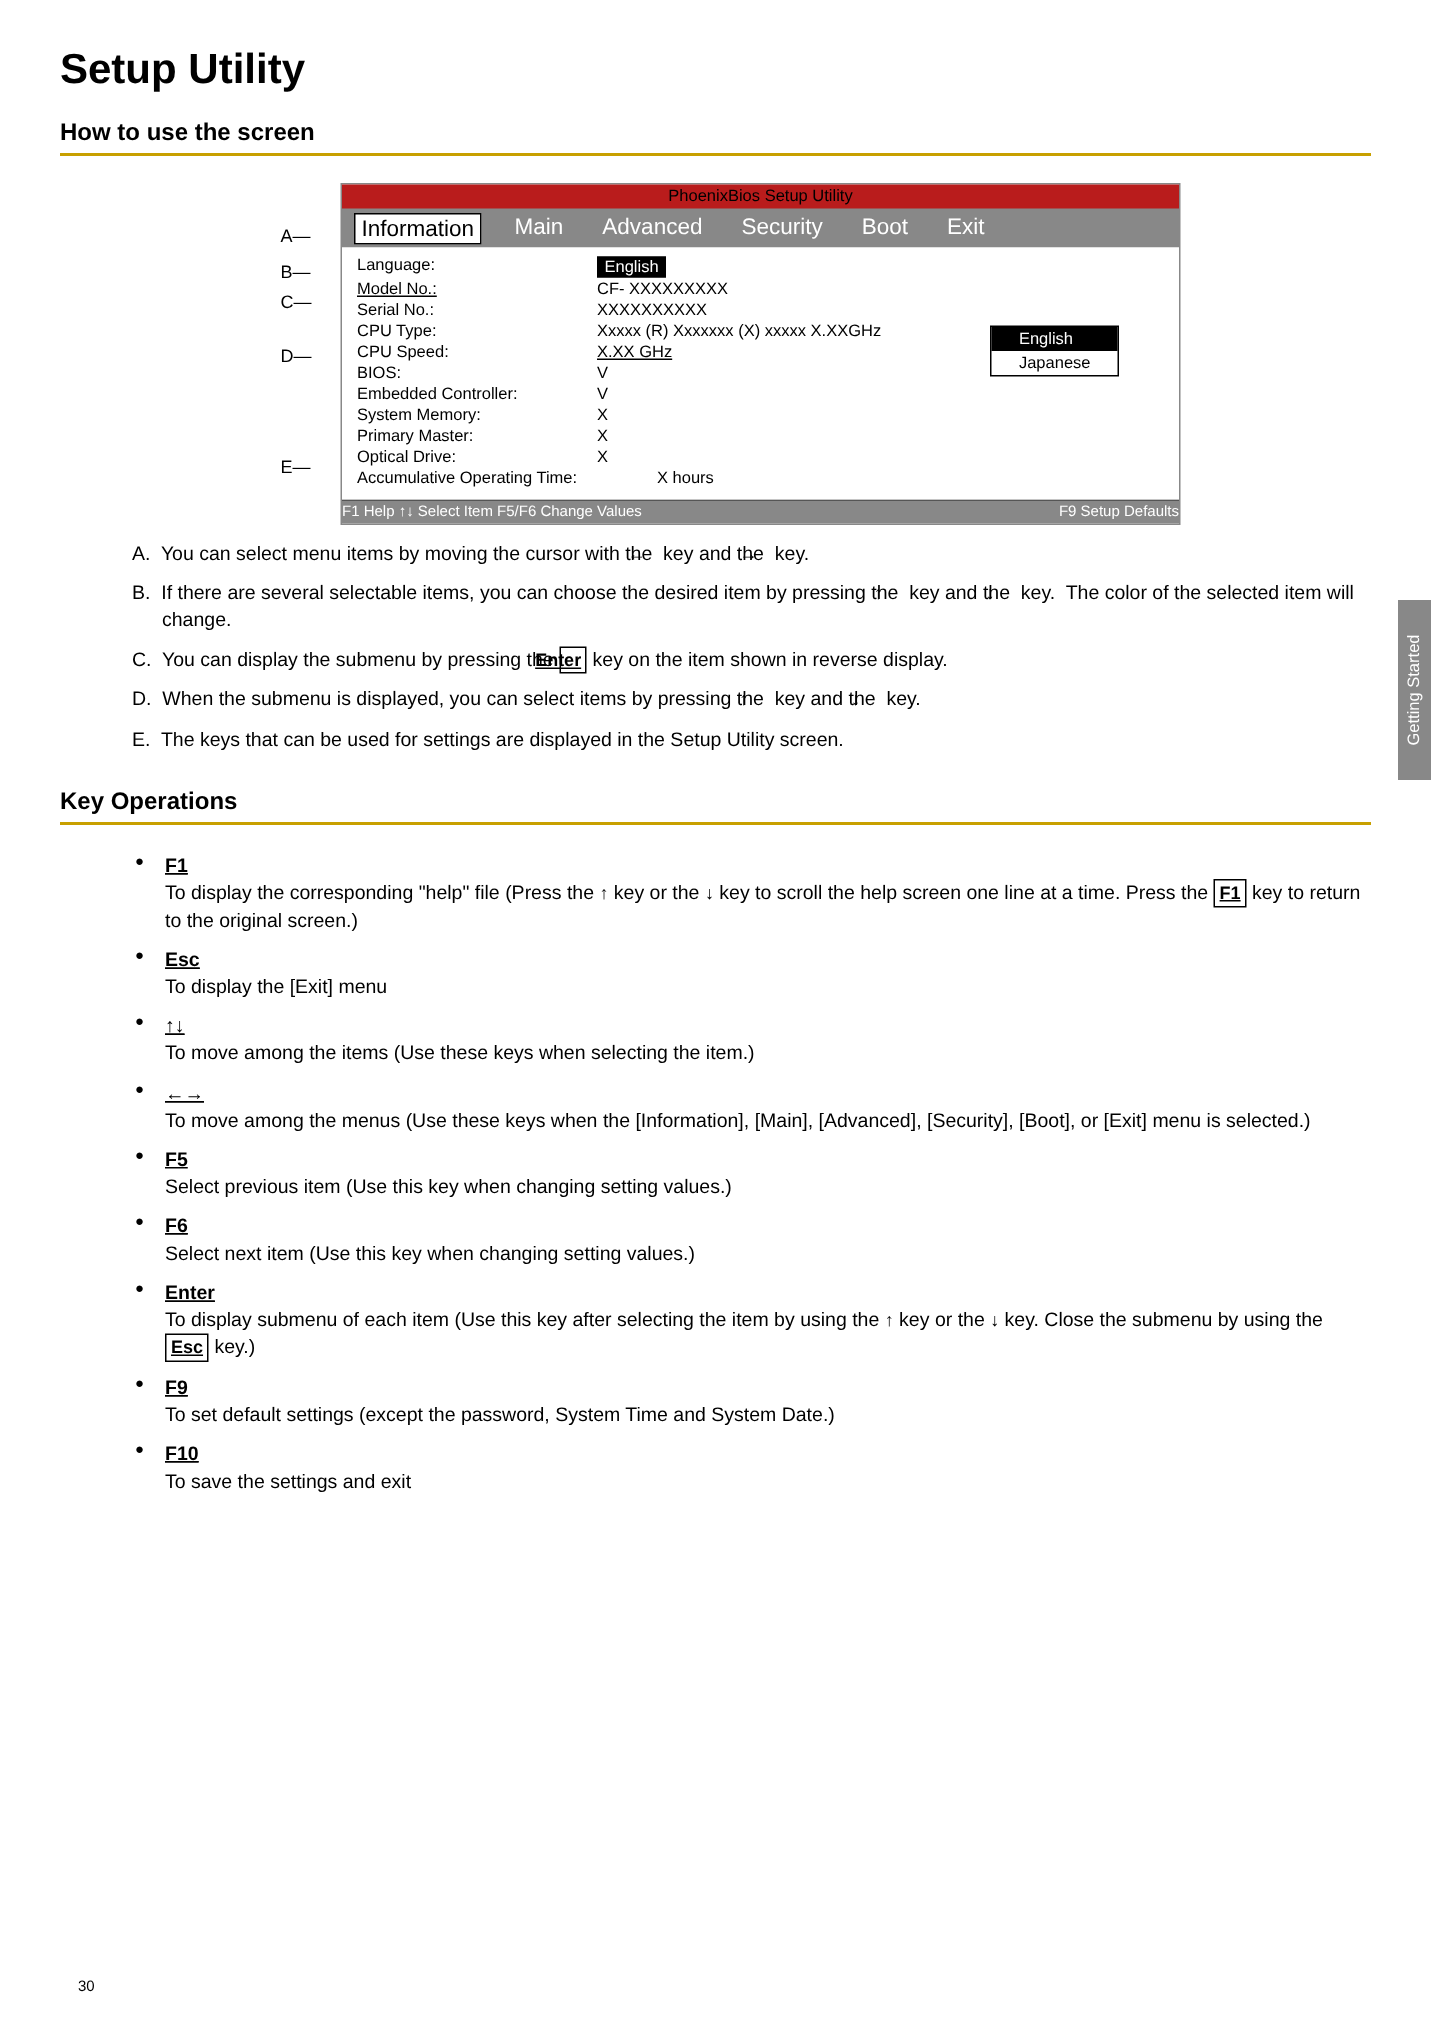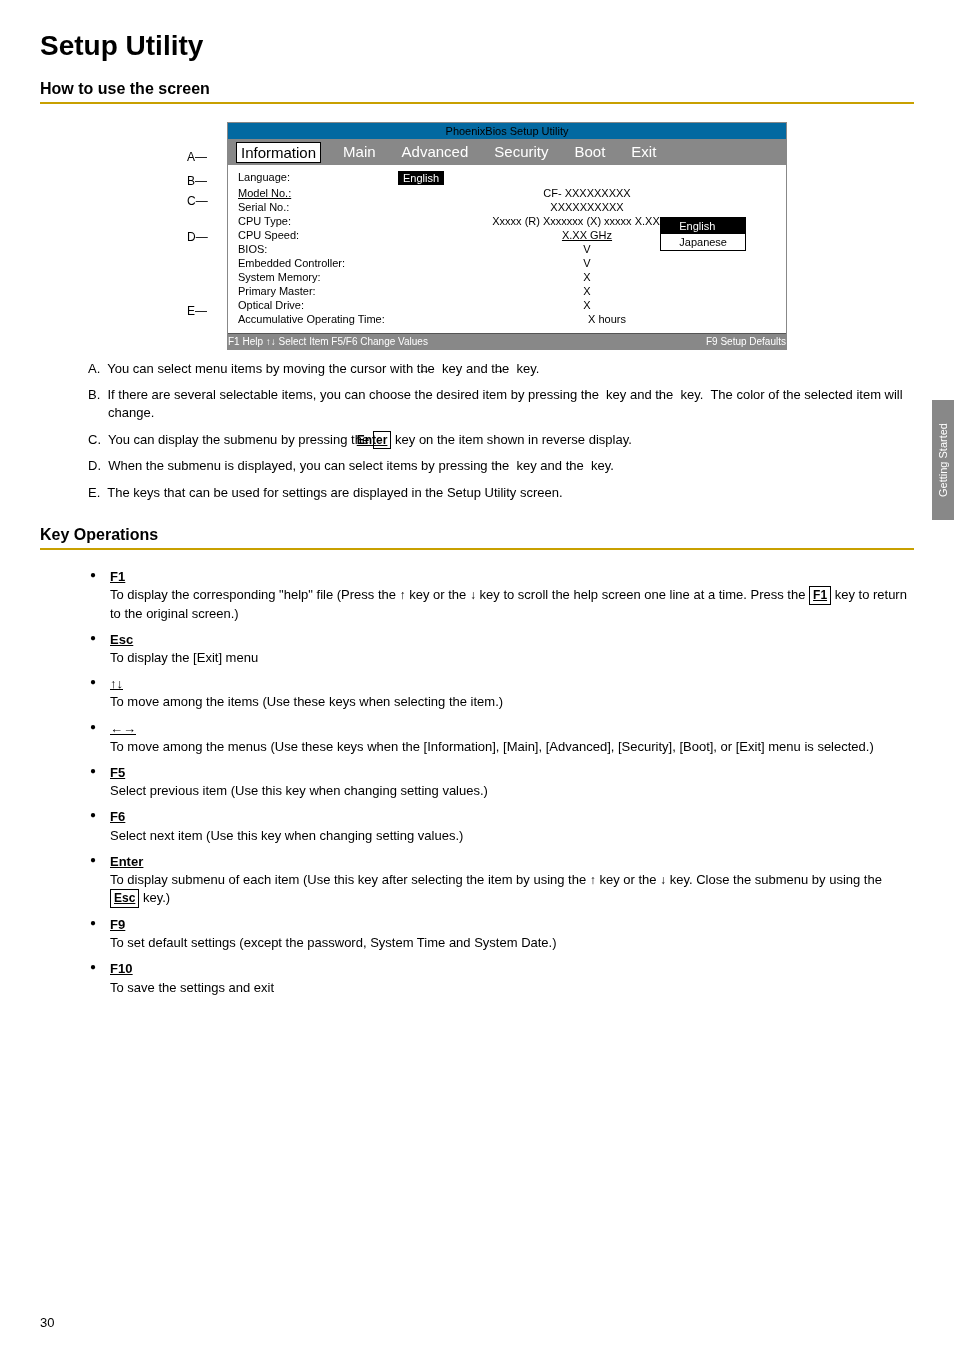--- a/index.html
+++ b/index.html
@@ -25,21 +25,21 @@
       padding-bottom: 4px;
       margin-bottom: 18px;
     }
     .bios-screen {
       border: 1px solid #888;
       background: #fff;
       width: 560px;
       font-size: 11px;
     }
     .bios-title-bar {
-      background: #0369a1;
+      background: #b91c1c;
       text-align: center;
       padding: 2px 0;
       font-size: 11px;
       border-bottom: 1px solid #888;
     }
     .bios-nav {
       display: flex;
       background: #888;
       padding: 2px 8px;
       gap: 18px;
@@ -63,21 +63,20 @@
       display: flex;
       margin-bottom: 2px;
       font-size: 11px;
     }
     .bios-row-label {
       width: 160px;
       min-width: 160px;
     }
     .bios-row-value {
       flex: 1;
-      text-align: center;
     }
     .bios-row-label.underline, .bios-row-value.underline {
       text-decoration: underline;
     }
     .bios-field-box {
       border: 1px solid #000;
       padding: 0 4px;
       display: inline-block;
       background: #fff;
     }
@@ -194,22 +193,22 @@
       padding: 12px 4px;
       text-align: center;
       height: 120px;
       display: flex;
       align-items: center;
       justify-content: center;
     }
     .page-number {
       position: absolute;
       bottom: 20px;
-      left: 40px;
-      font-size: 13px;
+      left: 52px;
+      font-size: 10px;
     }
     .label-a { top: 28px; }
     .label-b { top: 52px; }
     .label-c { top: 72px; }
     .label-d { top: 108px; }
     .label-e { top: 182px; }
   </style>
 </head>
 <body>
 

